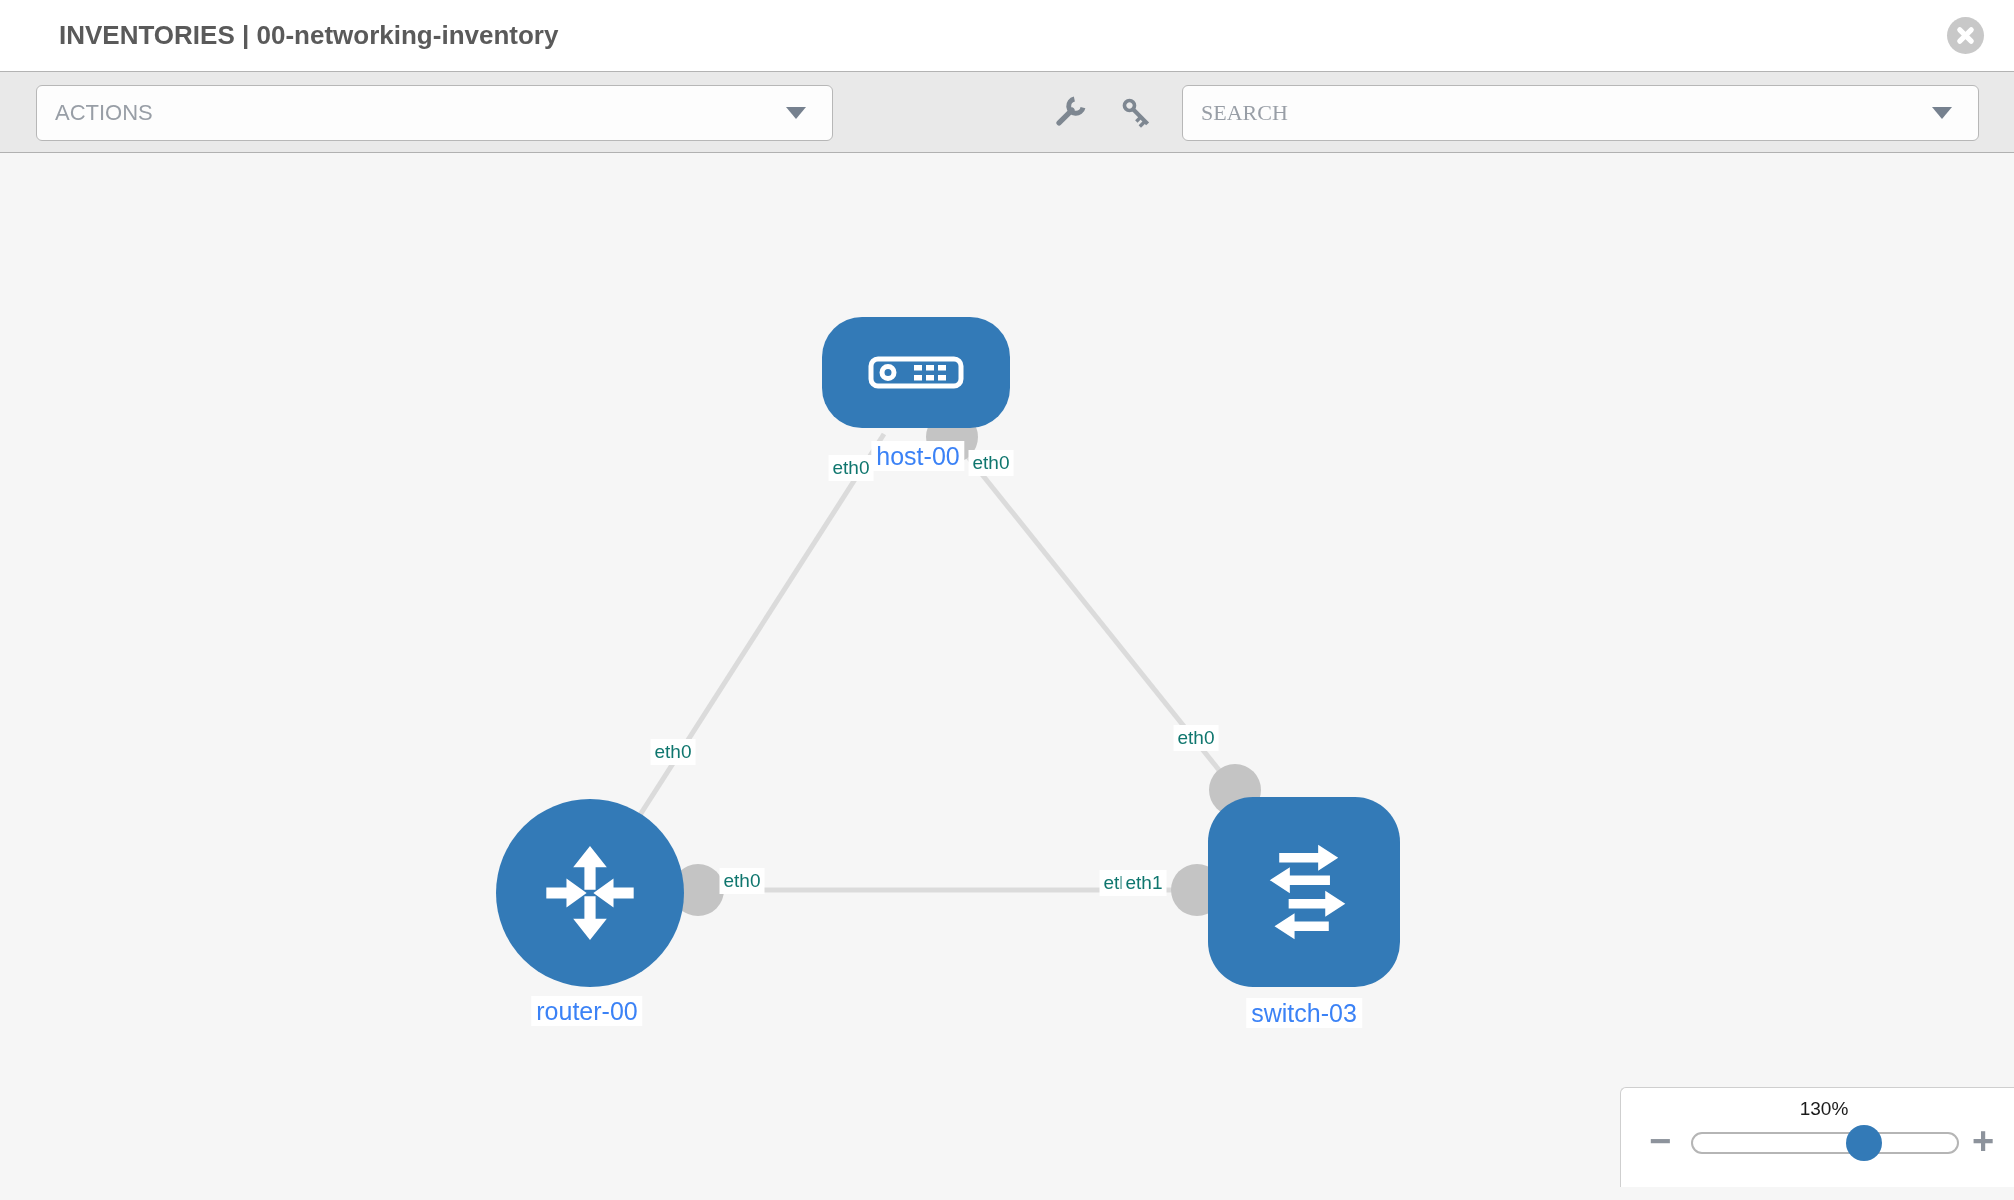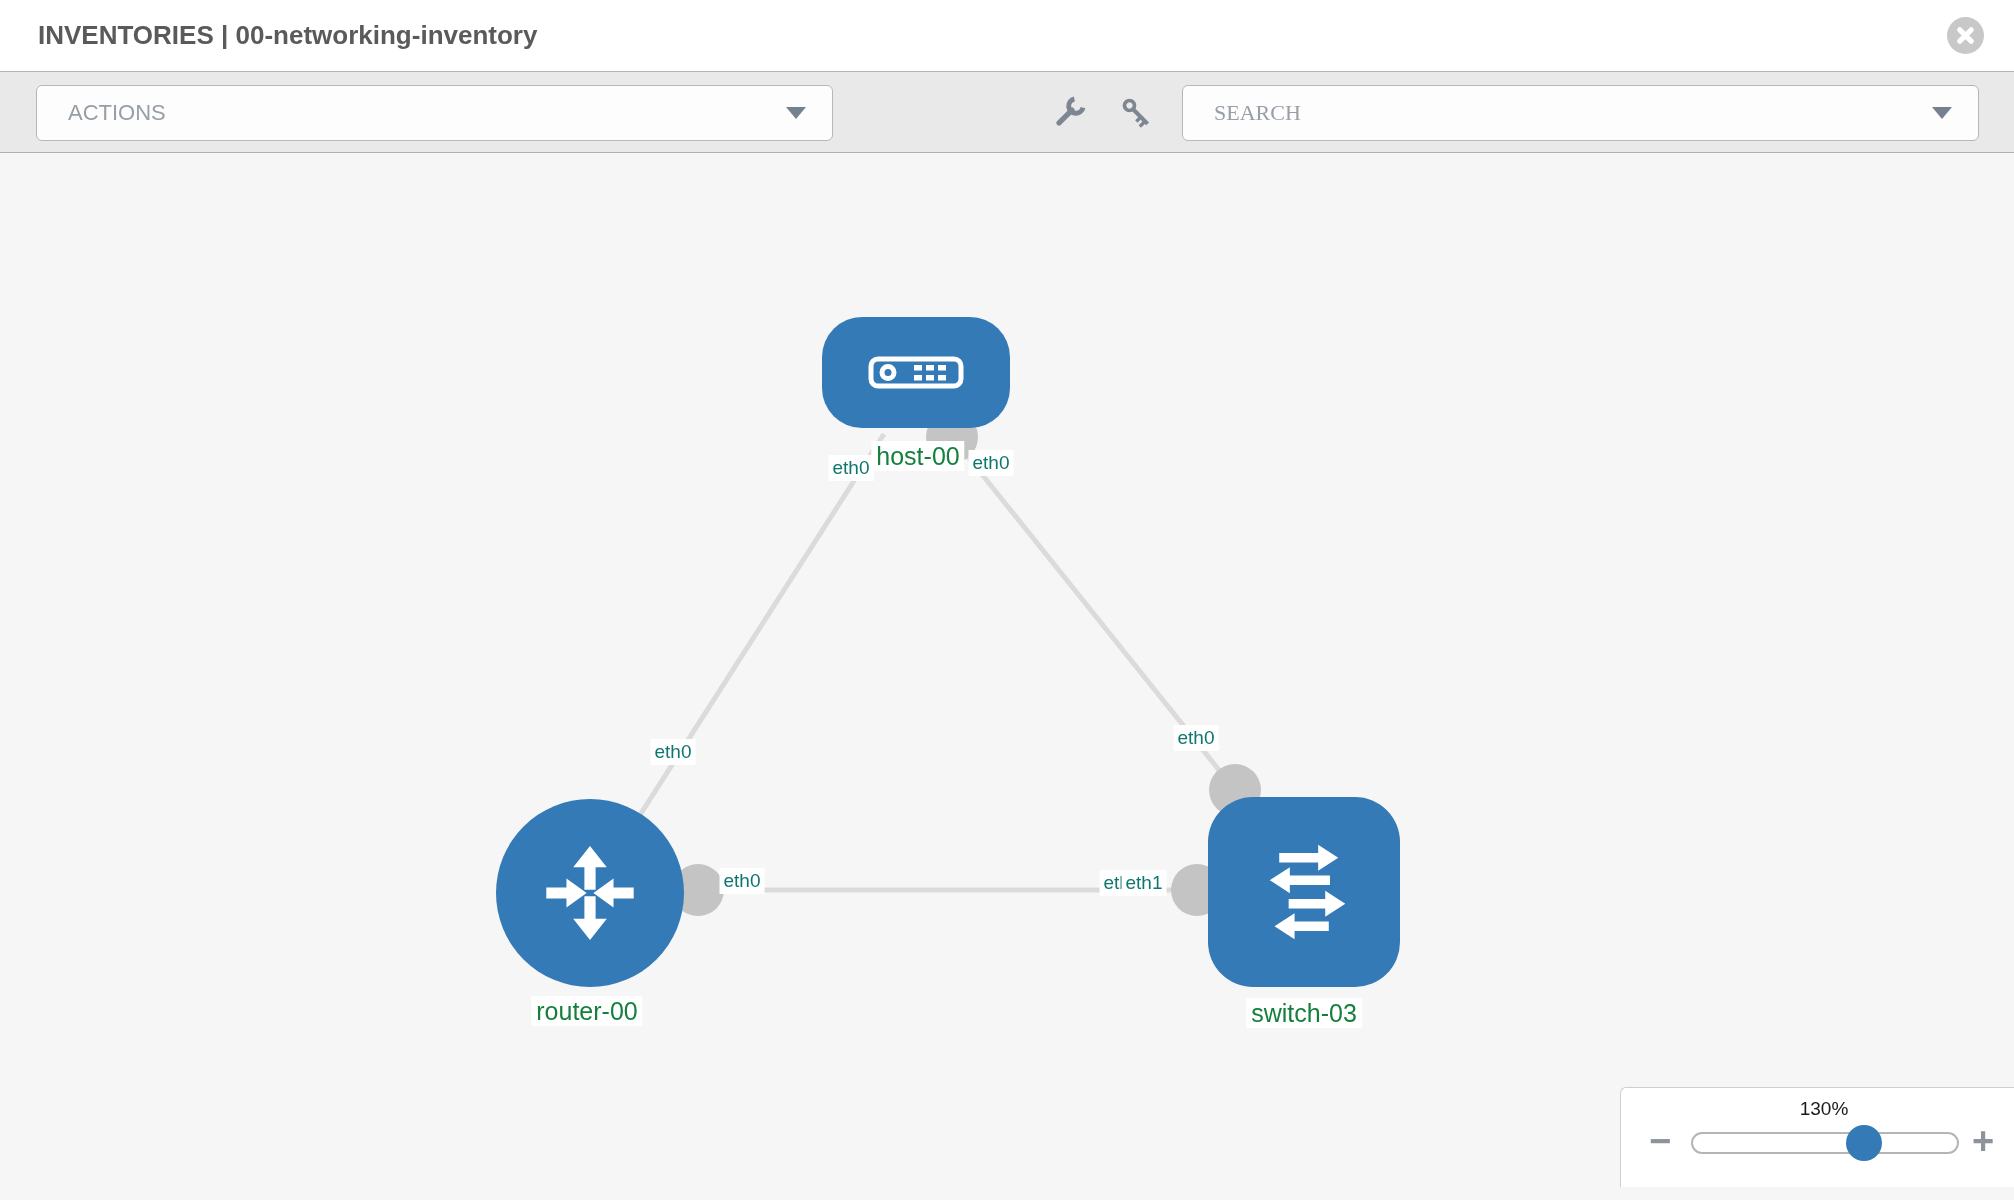--- a/index.html
+++ b/index.html
@@ -8,38 +8,38 @@
     font-family:"Liberation Sans", sans-serif;
     -webkit-font-smoothing:antialiased;
   }
   
   .header{
     position:relative;height:72px;background:#ffffff;
     display:flex;align-items:center;border-bottom:1px solid #b3b3b3;
     box-sizing:border-box;
   }
   .header-title{
-    margin-left:38px;font-size:26px;font-weight:700;color:#5a5a5a;
+    margin-left:59px;font-size:26px;font-weight:700;color:#5a5a5a;
   }
   .close-btn{
     position:absolute;right:30px;top:17px;width:37px;height:37px;border-radius:50%;
     background:#c8c8c8;display:flex;align-items:center;justify-content:center;cursor:pointer;
   }
   
   .toolbar{
     position:relative;height:81px;background:#e9e9e9;border-bottom:1px solid #b1b1b1;
     box-sizing:border-box;
   }
   .tb-box{
     position:absolute;top:13px;height:56px;background:#fdfdfd;
     border:1px solid #b7b7b7;border-radius:6px;box-sizing:border-box;
     display:flex;align-items:center;cursor:pointer;
   }
   .tb-box .tb-text{
-    padding-left:31px;font-size:22px;color:#989ea6;flex:1;
+    padding-left:18px;font-size:22px;color:#989ea6;flex:1;
     user-select:none;
   }
   .actions-box{left:36px;width:797px;}
   .search-box{left:1182px;width:797px;font-family:Liberation Serif, serif;}
   .chev{
     width:0;height:0;margin-right:26px;
     border-left:10px solid transparent;border-right:10px solid transparent;
     border-top:12px solid #76818f;
   }
   .tb-icon-btn{
@@ -58,21 +58,21 @@
     cursor:pointer;
   }
   .node-host{left:822px;top:164px;width:188px;height:111px;border-radius:40px;}
   .node-router{left:496px;top:646px;width:188px;height:188px;border-radius:50%;}
   .node-switch{left:1208px;top:644px;width:192px;height:190px;border-radius:45px;}
   .chip{
     position:absolute;transform:translateX(-50%);background:#ffffff;color:#0f766e;
     font-size:19px;line-height:26px;padding:0 4px;white-space:nowrap;
   }
   .node-chip{
-    font-size:25px;line-height:30px;color:#15803d;padding:0 5px;
+    font-size:25px;line-height:30px;color:#3b82f6;padding:0 5px;
   }
   
   .zoom-panel{
     position:absolute;left:1620px;top:934px;width:394px;height:100px;background:#ffffff;
     border-top:1px solid #cfcfcf;border-left:1px solid #cfcfcf;border-top-left-radius:6px;
     box-sizing:border-box;
   }
   .zoom-level{
     position:absolute;left:203px;top:10px;transform:translateX(-50%);
     font-size:19px;color:#1a1a1a;

